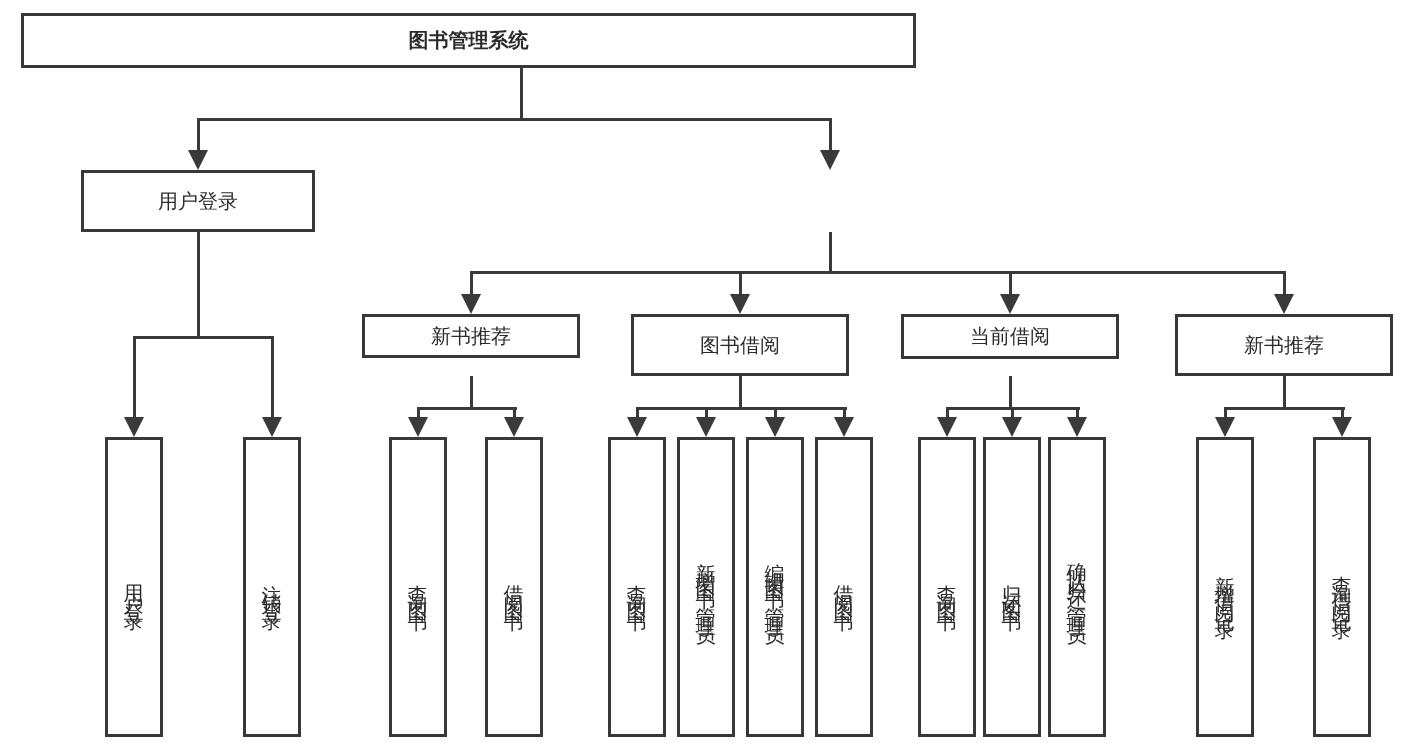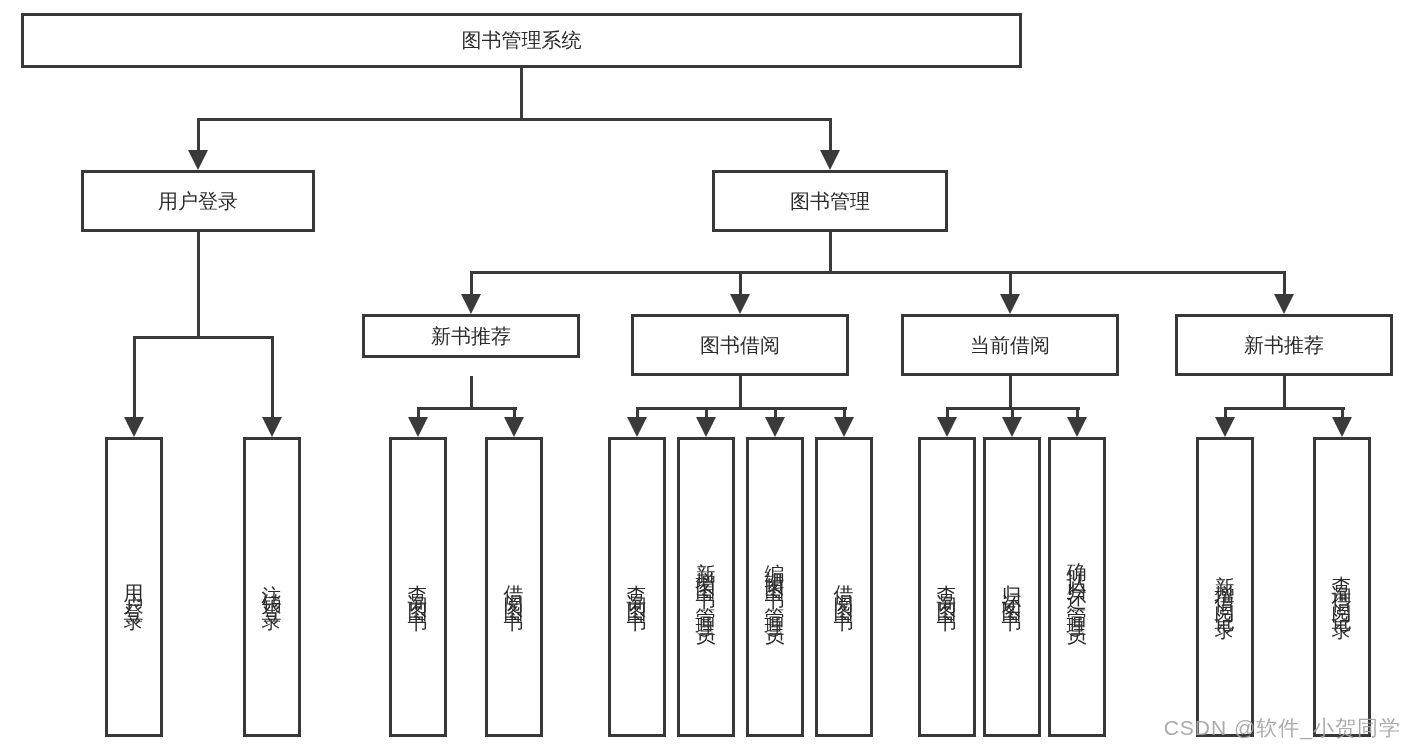--- a/index.html
+++ b/index.html
@@ -43,41 +43,38 @@
     letter-spacing:1px;
     z-index:10;
     white-space:nowrap;
   }
 </style>
 </head>
 <body>
 
 <div class="canvas">
 
-  <div class="box" style="left:21px; top:13px; width:1001px; height:55px;">
+  <div class="box" style="left:21px; top:13px; width:895px; height:55px;font-weight:bold;">
     <span>图书管理系统</span>
   </div>
 
   <div class="box" style="left:81px; top:170px; width:234px; height:62px;">
     <span>用户登录</span>
   </div>
 
-  <div class="box" style="left:712px; top:170px; width:236px; height:62px;">
-    <span>图书管理</span>
-  </div>
 
   <div class="box" style="left:362px; top:314px; width:218px; height:44px;">
     <span>新书推荐</span>
   </div>
 
   <div class="box" style="left:631px; top:314px; width:218px; height:62px;text-align:right;">
     <span>图书借阅</span>
   </div>
 
-  <div class="box" style="left:901px; top:314px; width:218px; height:62px;text-align:right;">
+  <div class="box" style="left:901px; top:314px; width:218px; height:45px;text-align:right;">
     <span>当前借阅</span>
   </div>
 
   <div class="box" style="left:1175px; top:314px; width:218px; height:62px;">
     <span>新书推荐</span>
   </div>
 
   <div class="box leaf" style="left:105px; top:437px; width:58px; height:300px;">
     <span class="vtext">用户登录</span>
   </div>
@@ -174,15 +171,14 @@
   <div class="vline" style="left:1076px; top:407px; height:14px;"></div>
   <div class="arrow" style="left:1067px; top:417px;"></div>
 
   <div class="vline" style="left:1283px; top:376px; height:34px;"></div>
   <div class="hline" style="left:1224px; top:407px; width:121px;"></div>
   <div class="vline" style="left:1224px; top:407px; height:14px;"></div>
   <div class="arrow" style="left:1215px; top:417px;"></div>
   <div class="vline" style="left:1341px; top:407px; height:14px;"></div>
   <div class="arrow" style="left:1332px; top:417px;"></div>
 
-  <div class="watermark">CSDN @软件_小贺同学</div>
 
 </div>
 
 </body></html>

